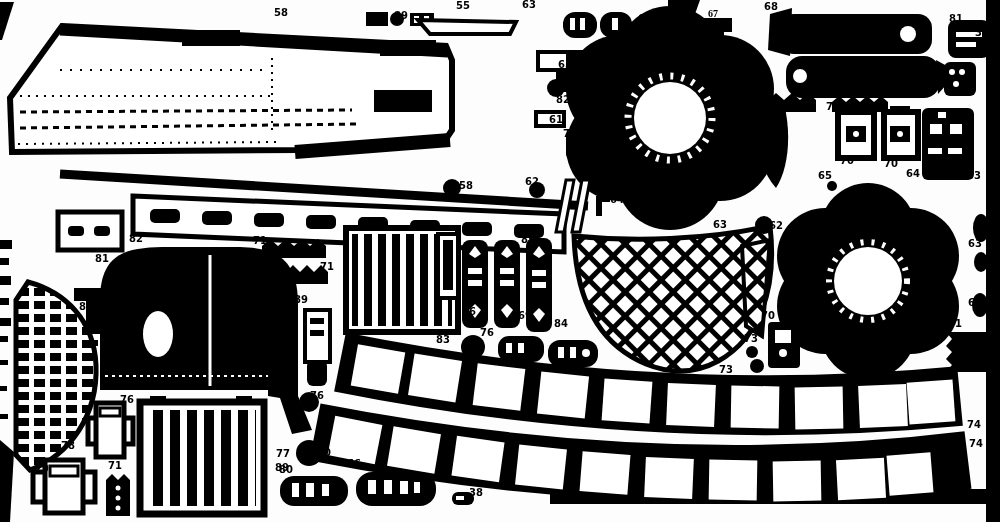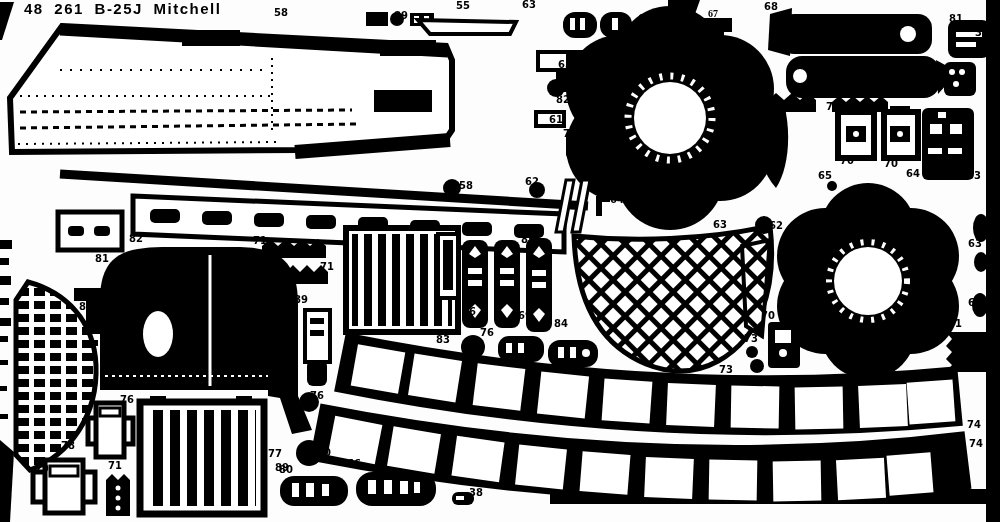--- a/index.html
+++ b/index.html
@@ -21,21 +21,20 @@
   .footer span{position:absolute;top:0;white-space:nowrap;letter-spacing:0.5px;}
   .f-maker{left:636px;}
   .f-copy{left:784px;}
   .f-origin{left:845px;}
 </style>
 </head>
 <body>
 
 <div class="sheet">
 
-  <span class="sheet-title">48 261 B-25J Mitchell</span>
 
   <svg width="1000" height="522" viewBox="0 0 1000 522">
     <defs>
       <pattern id="mesh" width="17" height="17" patternUnits="userSpaceOnUse" patternTransform="rotate(45)">
         <rect width="17" height="17" fill="#fff"></rect>
         <rect width="17" height="5" fill="#000"></rect>
         <rect width="5" height="17" fill="#000"></rect>
       </pattern>
       <pattern id="quilt" width="16" height="13" patternUnits="userSpaceOnUse">
         <rect width="16" height="13" fill="#fff"></rect>
@@ -424,21 +423,21 @@
       <span class="part-label" style="left: 761px; top: 311px;">70</span>
       <span class="part-label" style="left: 744px; top: 334px;">73</span>
       <span class="part-label" style="left: 948px; top: 319px;">71</span>
       <span class="part-label" style="left: 719px; top: 365px;">73</span>
       <span class="part-label" style="left: 967px; top: 420px;">74</span>
       <span class="part-label" style="left: 969px; top: 439px;">74</span>
       <span class="part-label" style="left: 120px; top: 395px;">76</span>
       <span class="part-label" style="left: 61px; top: 441px;">78</span>
       <span class="part-label" style="left: 15px; top: 464px; padding-left: 20px;">79</span>
       <span class="part-label" style="left: 108px; top: 461px;">71</span>
-      <span class="part-label" style="left: 268px; top: 449px;">77</span>
+      <span class="part-label" style="left: 276px; top: 449px;">77</span>
       <span class="part-label" style="left: 279px; top: 465px;">80</span>
       <span class="part-label" style="left: 310px; top: 391px;">76</span>
       <span class="part-label" style="left: 317px; top: 448px;">70</span>
       <span class="part-label" style="left: 275px; top: 463px;">89</span>
       <span class="part-label" style="left: 347px; top: 459px;">66</span>
       <span class="part-label" style="left: 469px; top: 488px;">38</span>
     </div>
 
 </div>
 

